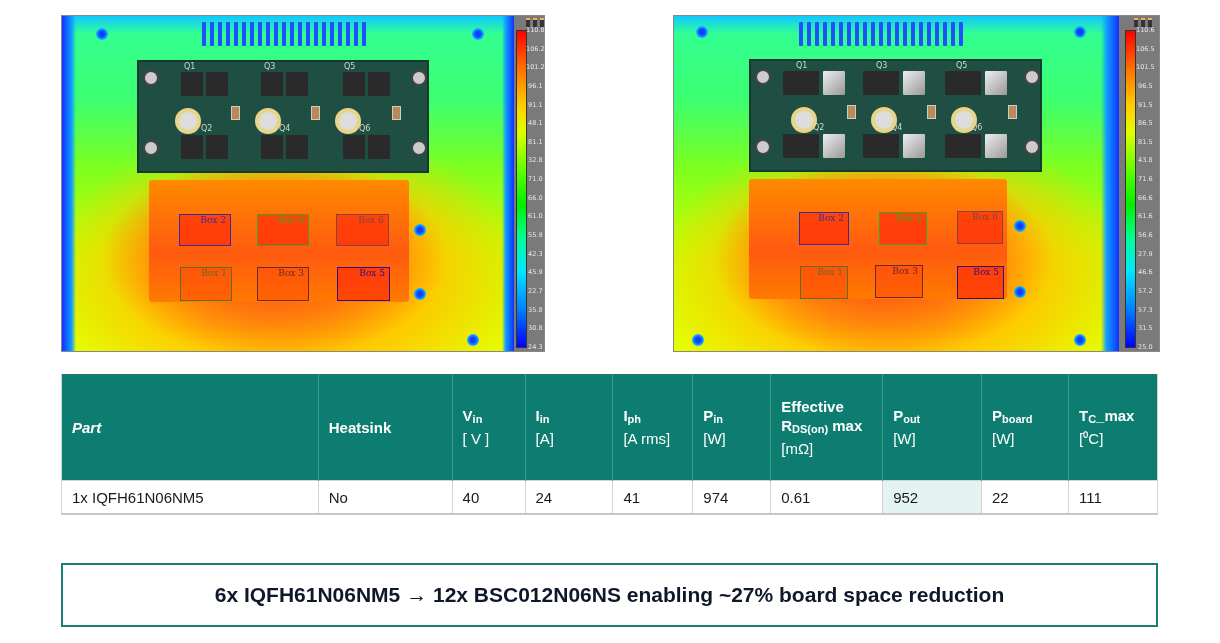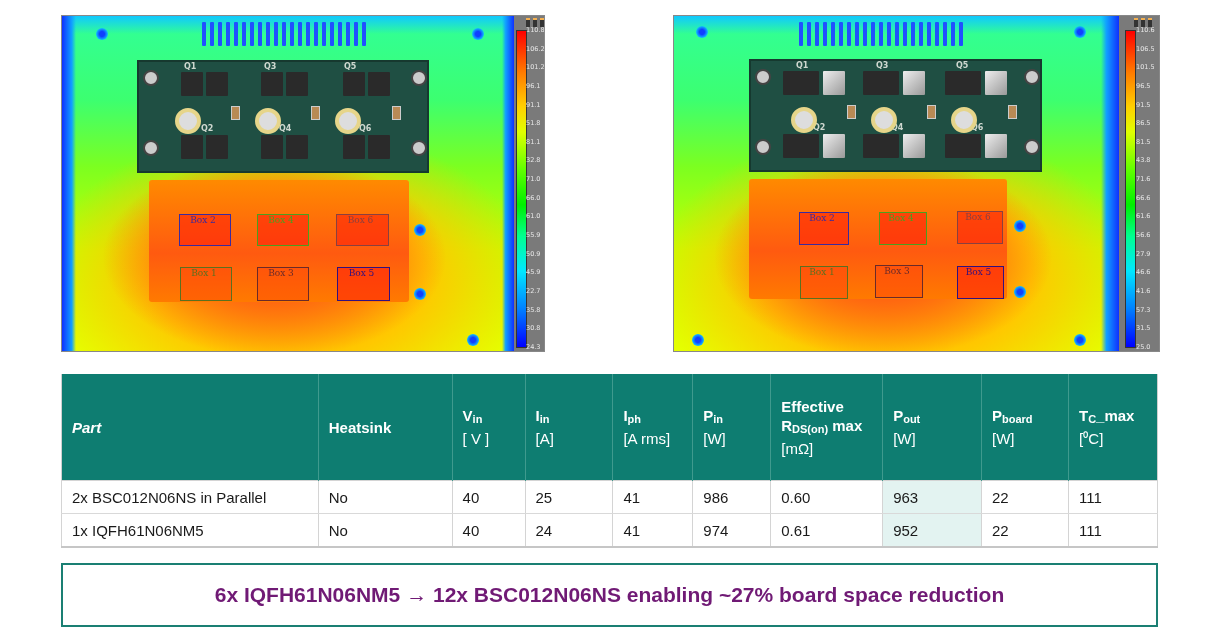--- a/index.html
+++ b/index.html
@@ -29,52 +29,52 @@
   .fins span { display:block; width:4px; height:24px; background:#2050ff; border-radius:1px; }
   .hole { position:absolute; width:12px; height:12px; border-radius:50%; background:radial-gradient(circle,#1040ff 30%,#10c0ff 70%,rgba(0,255,255,0)); }
 
   .hot-plate { position:absolute; background:linear-gradient(180deg,#ff8a00,#ff5a10 60%,#ff7a00); border-radius:3px; }
   .pcb { position:absolute; background:#1f4f43; border:2px solid #16392f; box-sizing:border-box; }
   .pcb .mount { position:absolute; width:12px; height:12px; border-radius:50%; background:#ccc; border:2px solid #444; }
   .pcb .fet { position:absolute; width:22px; height:24px; background:#2a2a2a; border-radius:1px; }
   .pcb .fet.shiny { background:linear-gradient(135deg,#eee,#999); }
   .pcb .ring { position:absolute; width:18px; height:18px; border-radius:50%; background:#ddd; border:4px solid #e6d58a; }
   .pcb .cap { position:absolute; width:7px; height:12px; background:#b88a55; border:1px solid #ccc; }
-  .pcb .lbl { position:absolute; font-size:8px; color:#cfd8d0; font-family:"DejaVu Sans", sans-serif;font-weight:bold; }
+  .pcb .lbl { position:absolute; font-size:8px; color:#cfd8d0; font-family:"DejaVu Sans", sans-serif; }
 
   .box { position:absolute; border:1px solid; box-sizing:border-box; background:rgba(255,30,10,0.55); }
-  .box span { position:absolute; top:0; left:0; right:4px; text-align:center; font-size:9px; font-family:"DejaVu Serif", serif; }
+  .box span { position:absolute; top:0; left:0; right:4px; text-align:right; font-size:9px; font-family:"DejaVu Serif", serif; }
 
   .scale { position:absolute; top:0; bottom:0; right:0; background:#7a7a7a; }
   .thermal.left .scale { width:30px; }
   .thermal.right .scale { width:40px; }
   .scale .bar { position:absolute; top:14px; bottom:3px; left:2px; width:9px;
     background:linear-gradient(180deg,#ff0000 0%,#ff7a00 13%,#ffd000 24%,#e0ff00 32%,#60ff00 44%,#00f000 55%,#00ff90 65%,#00e8ff 76%,#0080ff 88%,#0000ff 100%);
     border:1px solid #333; }
   .thermal.right .scale .bar { left:6px; }
-  .scale .ticks { position:absolute; top:11px; bottom:0; left:12px; display:flex; flex-direction:column; justify-content:space-between; }
+  .scale .ticks { position:absolute; top:11px; bottom:0; left:12px; display:flex; flex-direction:column; justify-content:space-between;align-items:center; }
   .thermal.right .scale .ticks { left:17px; }
   .scale .ticks span { font-size:6.5px; color:#e8e8e8; line-height:7px; font-family:"DejaVu Sans", sans-serif; }
   .scale .tools { position:absolute; top:2px; left:12px; display:flex; gap:3px; }
   .thermal.right .scale .tools { left:15px; }
   .scale .tools i { display:block; width:4px; height:7px; background:#333; border-top:2px solid #f4b050; }
 
   
   table.results { position:absolute; left:61px; top:374px; width:1097px; border-collapse:collapse; font-family:"Liberation Sans", sans-serif; }
   table.results th { background:#0e7d71; color:#ffffff; text-align:left; vertical-align:middle; font-weight:bold; font-size:15px; padding:0 10px; height:106px; border-left:1px solid #3f9a8e; line-height:19px; }
   table.results th:first-child { border-left:none;font-style:italic; }
   table.results th sub { font-size:11px; vertical-align:-2px; font-weight:bold; }
   table.results td { font-size:15px; color:#1a1a1a; padding:0 10px; height:32px; border:1px solid #d4d4d4; }
   table.results tr.row td { border-bottom:1px solid #d9d9d9; }
   table.results td.pout { background:#e3f3f1; }
   table.results { border-left:1px solid #cfcfcf; border-right:1px solid #cfcfcf; border-bottom:2px solid #c6c6c6; }
 
   
   .callout { position:absolute; left:61px; top:563px; width:1097px; height:64px; box-sizing:border-box; border:2px solid #1a7f73; display:flex; align-items:center; justify-content:center; }
-  .callout span { color:#701a75; font-weight:bold; font-size:21px; font-family:"Liberation Sans", sans-serif; }
+  .callout span { color:#0f172a; font-weight:bold; font-size:21px; font-family:"Liberation Sans", sans-serif; }
 </style>
 </head>
 <body>
 
 <div class="thermal left">
   <div class="field"></div>
   <div class="top-band"></div>
   <div class="edge-blue-l"></div>
   <div class="edge-blue-r"></div>
   <div class="fins" style="left:140px;">
@@ -164,28 +164,28 @@
         <i></i>
         <i></i>
       </div>
     <div class="bar"></div>
     <div class="ticks">
       <span>110.8</span>
         <span>106.2</span>
         <span>101.2</span>
         <span>96.1</span>
         <span>91.1</span>
-        <span>51.8</span>
+        <span>48.1</span>
         <span>81.1</span>
         <span>32.8</span>
         <span>71.0</span>
         <span>66.0</span>
         <span>61.0</span>
         <span>55.9</span>
-        <span>50.9</span>
+        <span>42.3</span>
         <span>45.9</span>
         <span>22.7</span>
         <span>35.8</span>
         <span>30.8</span>
         <span>24.3</span>
     </div>
   </div>
 </div>
 
 <div class="thermal right">
@@ -290,21 +290,21 @@
         <span>91.5</span>
         <span>86.5</span>
         <span>81.5</span>
         <span>43.8</span>
         <span>71.6</span>
         <span>66.6</span>
         <span>61.6</span>
         <span>56.6</span>
         <span>27.9</span>
         <span>46.6</span>
-        <span>41.6</span>
+        <span>57.2</span>
         <span>57.3</span>
         <span>31.5</span>
         <span>25.0</span>
     </div>
   </div>
 </div>
 
 <table class="results">
   <colgroup>
     <col style="width:257px">
@@ -327,32 +327,20 @@
       <th><span>I</span><sub>ph</sub><br><span style="font-weight:normal">[A rms]</span></th>
       <th><span>P</span><sub>in</sub><br><span style="font-weight:normal">[W]</span></th>
       <th><span>Effective</span><br><span>R</span><sub>DS(on)</sub><span> max</span><br><span style="font-weight:normal">[mΩ]</span></th>
       <th><span>P</span><sub>out</sub><br><span style="font-weight:normal">[W]</span></th>
       <th><span>P</span><sub>board</sub><br><span style="font-weight:normal">[W]</span></th>
       <th><span>T</span><sub>C</sub><span>_max</span><br><span style="font-weight:normal">[⁰C]</span></th>
     </tr>
   </thead>
   <tbody>
     <tr class="row">
-      <td>2x BSC012N06NS in Parallel</td>
-      <td>No</td>
-      <td>40</td>
-      <td>25</td>
-      <td>41</td>
-      <td>986</td>
-      <td>0.60</td>
-      <td class="pout">963</td>
-      <td>22</td>
-      <td>111</td>
-    </tr>
-    <tr class="row">
       <td>1x IQFH61N06NM5</td>
       <td>No</td>
       <td>40</td>
       <td>24</td>
       <td>41</td>
       <td>974</td>
       <td>0.61</td>
       <td class="pout">952</td>
       <td>22</td>
       <td>111</td>

